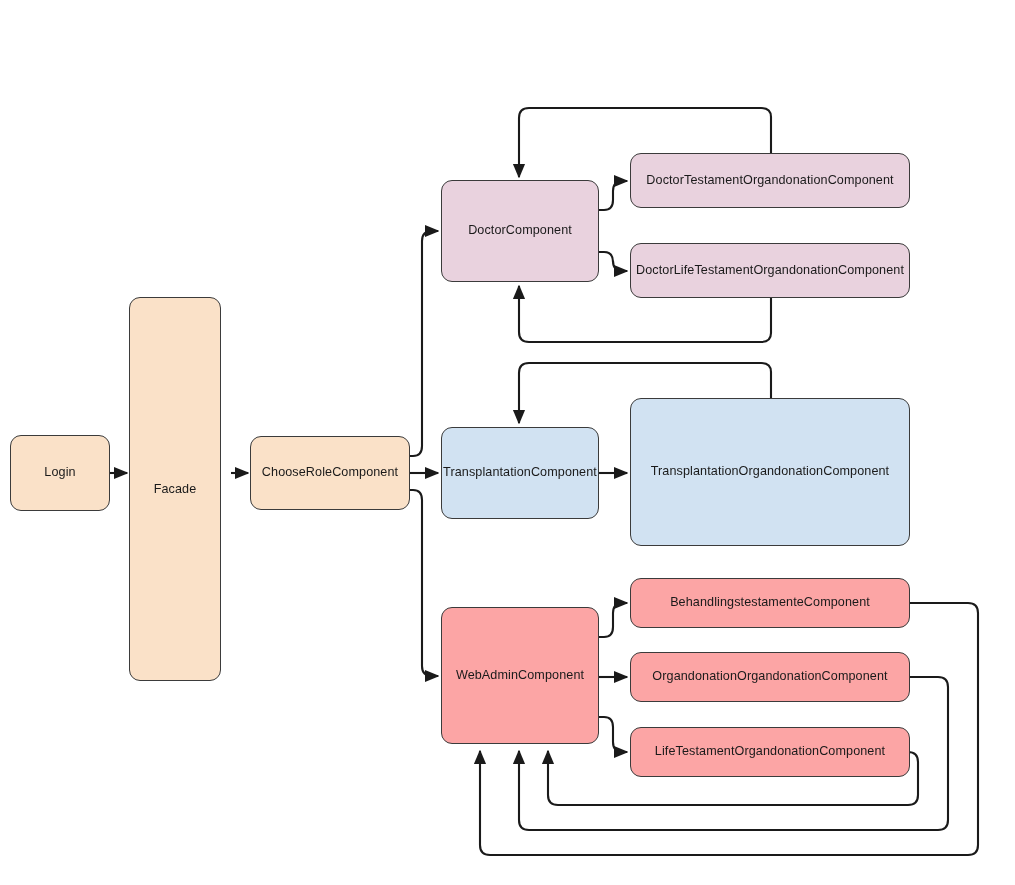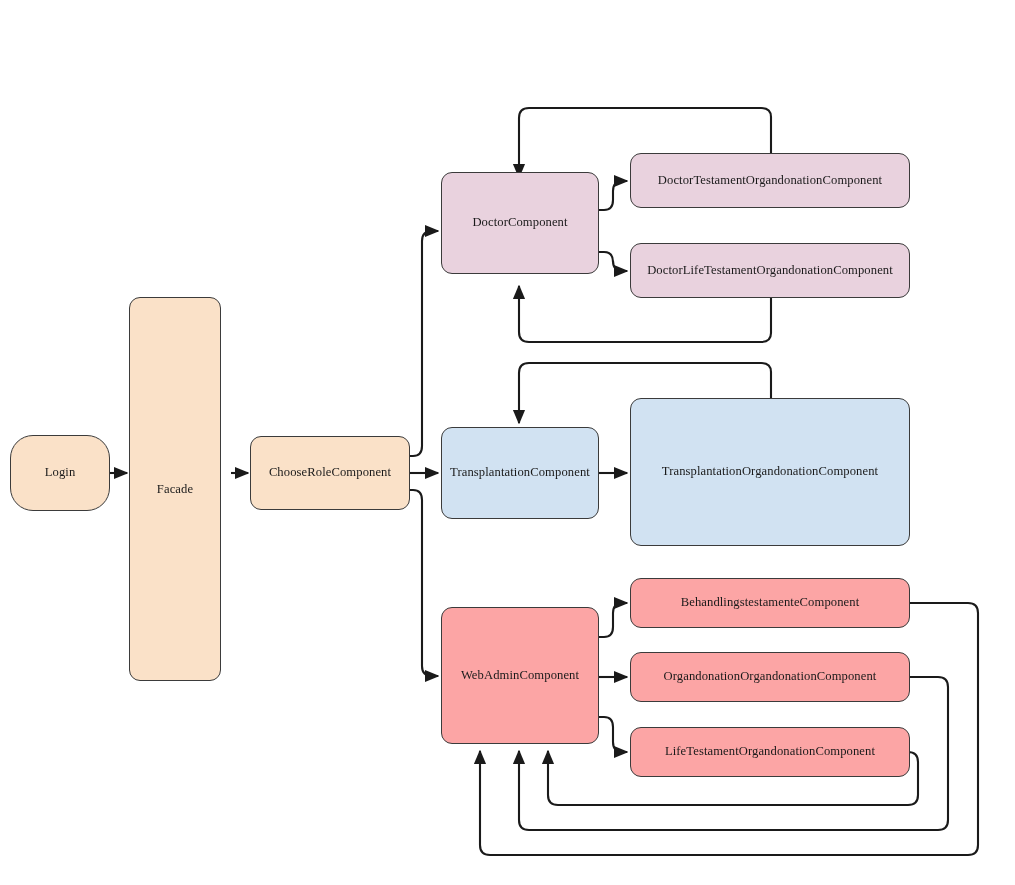--- a/index.html
+++ b/index.html
@@ -32,21 +32,20 @@
     display: flex;
     align-items: center;
     justify-content: center;
     text-align: center;
     font-size: 12.6px;
     color: #1a1a1a;
     line-height: 1.25;
     letter-spacing: 0.1px;
     padding: 2px 8px;
     z-index: 2;
-    font-family: Liberation Serif, serif;
   }
   .node span { display: block; }
   .fill-orange { background: #fae1c8; }
   .fill-pink   { background: #e9d2de; }
   .fill-blue   { background: #d1e2f2; }
   .fill-green  { background: #fca5a5; }
   .node.facade { align-items: flex-start; }
   .node.facade span { margin-top: 182px; }
 </style>
 </head>
@@ -91,33 +90,33 @@
       <path d="M 599 717 L 604 717 Q 613 717 613 727 L 613 742 Q 613 752 623 752 L 627 752"></path>
 
       <path d="M 910 603 L 968 603 Q 978 603 978 613 L 978 845 Q 978 855 968 855 L 490 855 Q 480 855 480 845 L 480 751"></path>
 
       <path d="M 910 677 L 938 677 Q 948 677 948 687 L 948 820 Q 948 830 938 830 L 529 830 Q 519 830 519 820 L 519 751"></path>
 
       <path d="M 910 752 L 908 752 Q 918 752 918 762 L 918 795 Q 918 805 908 805 L 558 805 Q 548 805 548 795 L 548 751"></path>
     </g>
   </svg>
 
-  <div class="node fill-orange" style="left:10px;  top:435px; width:100px; height:76px;border-radius:23px;">
+  <div class="node fill-orange" style="left:10px;  top:435px; width:100px; height:76px;">
     <span>Login</span>
   </div>
 
   <div class="node fill-orange facade" style="left:129px; top:297px; width:92px; height:384px;">
     <span>Facade</span>
   </div>
 
   <div class="node fill-orange" style="left:250px; top:436px; width:160px; height:74px;">
     <span>ChooseRoleComponent</span>
   </div>
 
-  <div class="node fill-pink" style="left:441px; top:172px; width:158px; height:102px;">
+  <div class="node fill-pink" style="left:441px; top:180px; width:158px; height:102px;">
     <span>DoctorComponent</span>
   </div>
 
   <div class="node fill-pink" style="left:630px; top:153px; width:280px; height:55px;">
     <span>DoctorTestamentOrgandonationComponent</span>
   </div>
 
   <div class="node fill-blue" style="left:441px; top:427px; width:158px; height:92px;">
     <span>TransplantationComponent</span>
   </div>

